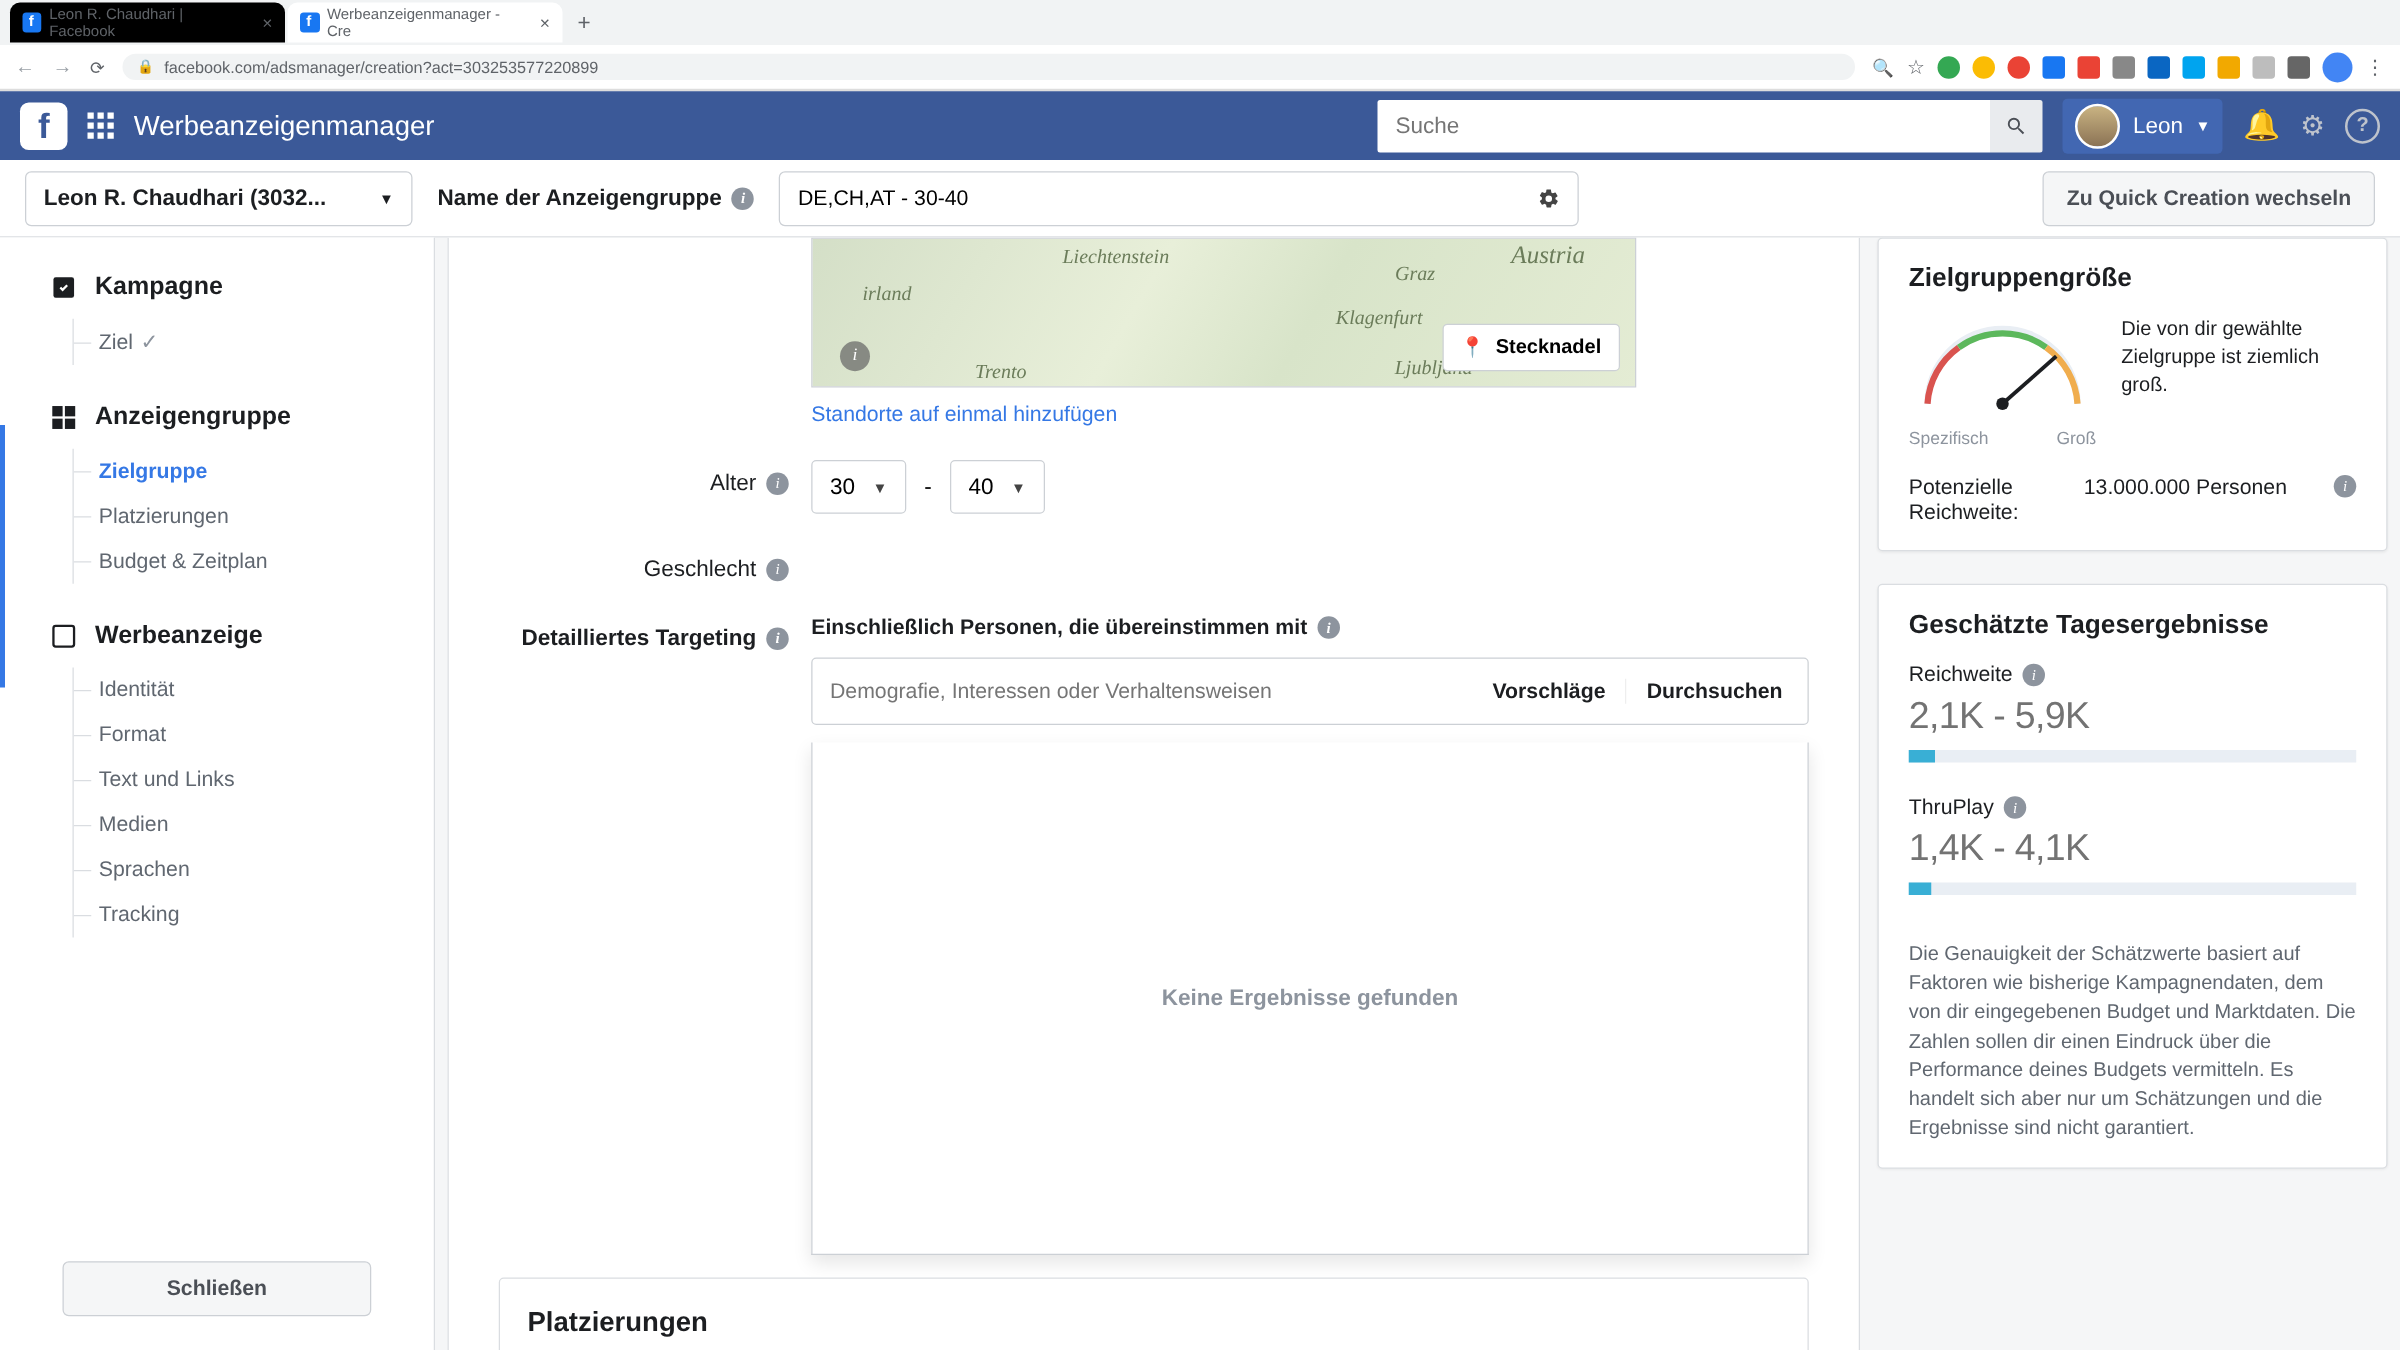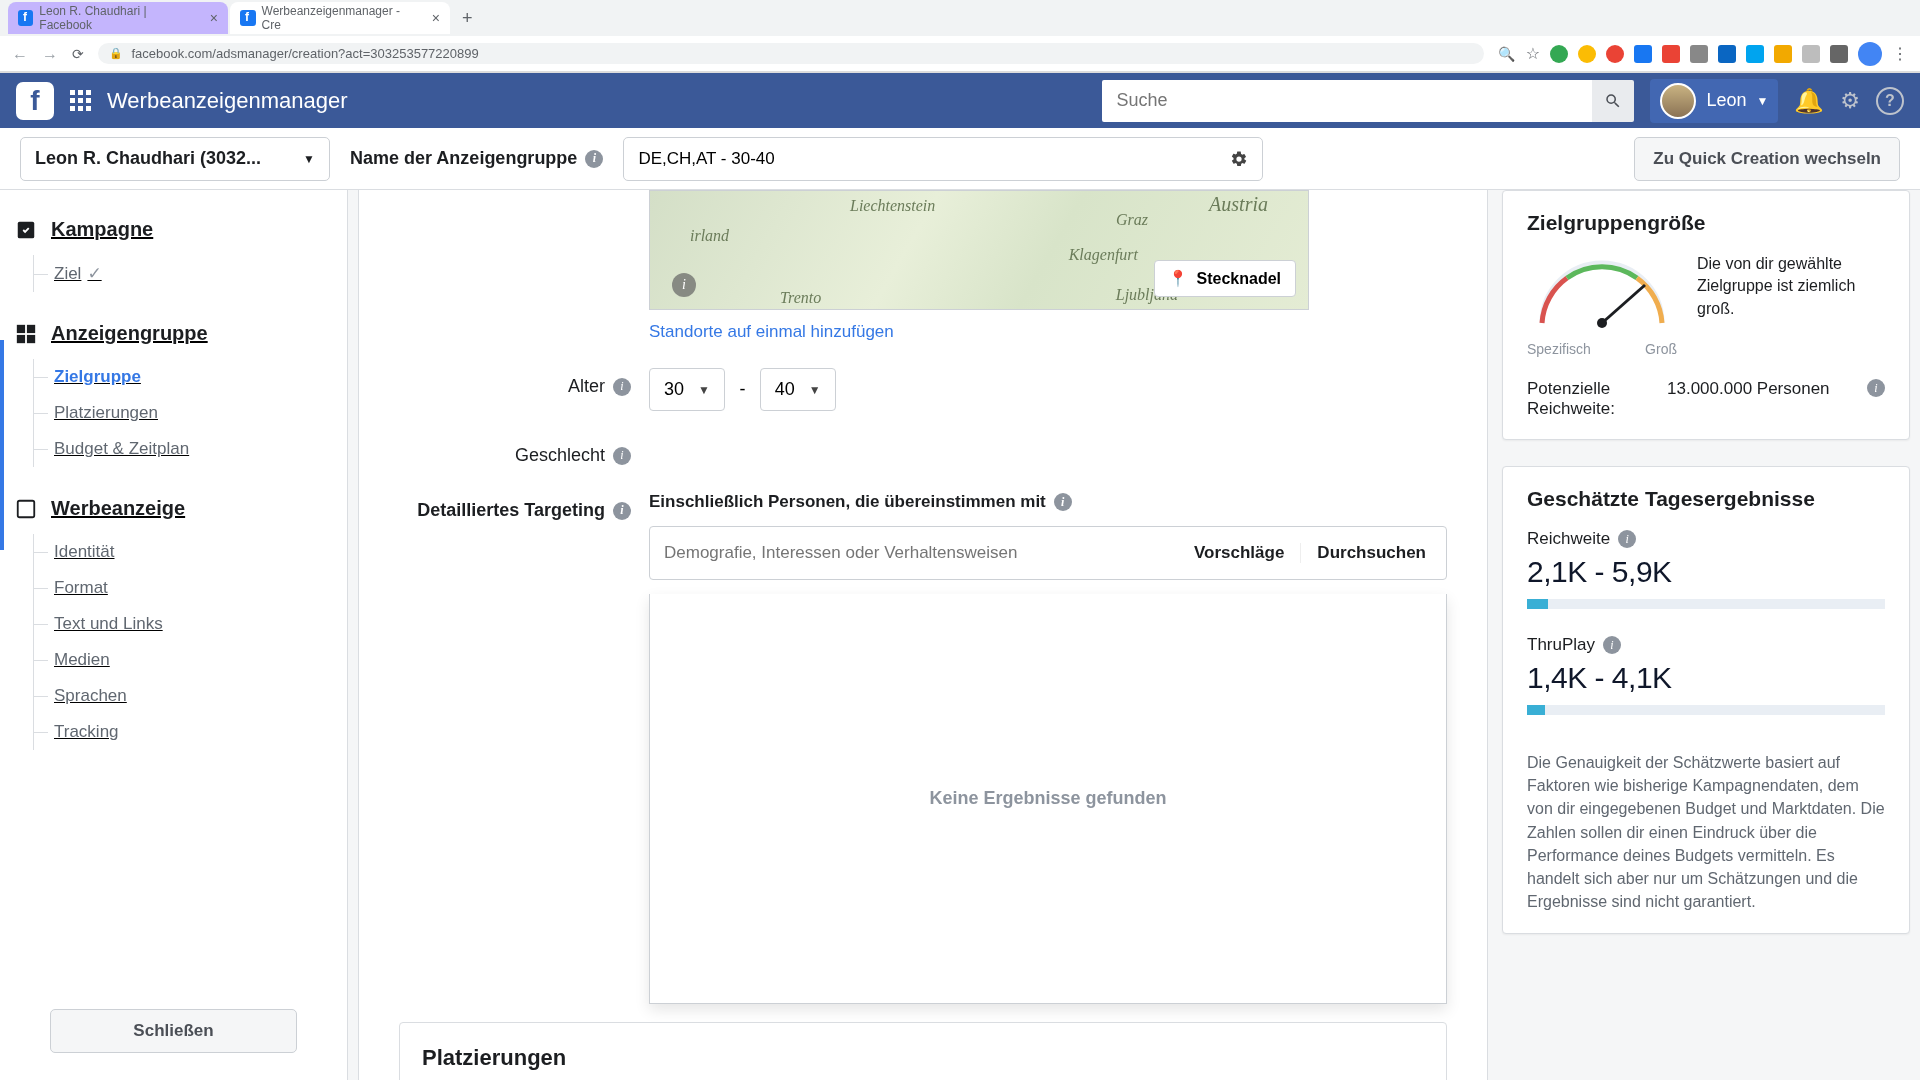--- a/index.html
+++ b/index.html
@@ -2,21 +2,21 @@
 <html><head>
 <meta charset="utf-8">
 <style>
 * { margin: 0; padding: 0; box-sizing: border-box; font-family: -apple-system, BlinkMacSystemFont, "Segoe UI", Helvetica, Arial, sans-serif; }
 body { background: #f5f6f7; width: 1920px; height: 1080px; overflow: hidden; }
 
 
 .browser-chrome { background: #f1f3f4; border-bottom: 1px solid #ddd; }
 .tabs-bar { display: flex; align-items: center; height: 36px; padding: 0 8px; gap: 2px; }
 .tab { display: flex; align-items: center; background: #fff; border-radius: 8px 8px 0 0; padding: 0 10px; height: 32px; font-size: 12px; color: #5f6368; max-width: 220px; gap: 6px; }
-.tab.inactive { background: #c4b5fd; }
+.tab.inactive { background: #000000; }
 .tab .favicon { width: 16px; height: 16px; background: #1877f2; border-radius: 3px; position: relative; }
 .tab .favicon::after { content: 'f'; color: #fff; font-weight: bold; font-size: 12px; position: absolute; left: 5px; top: 0; }
 .tab .close-x { font-size: 14px; color: #5f6368; margin-left: 8px; }
 .new-tab { font-size: 18px; color: #5f6368; padding: 0 10px; }
 .addr-bar { display: flex; align-items: center; height: 36px; padding: 0 12px; gap: 14px; background: #fff; border-bottom: 1px solid #ddd; }
 .nav-arrow { color: #9aa0a6; font-size: 16px; }
 .reload { color: #5f6368; font-size: 14px; }
 .url-area { display: flex; align-items: center; flex: 1; background: #f1f3f4; border-radius: 14px; padding: 3px 12px; font-size: 13px; color: #5f6368; gap: 8px; }
 .lock { color: #5f6368; font-size: 11px; }
 .ext-icons { display: flex; gap: 10px; align-items: center; }
@@ -52,21 +52,21 @@
 .info-i { width: 18px; height: 18px; border-radius: 50%; background: #8d949e; color: #fff; font-size: 12px; display: inline-flex; align-items: center; justify-content: center; font-style: italic; font-family: Georgia, serif; }
 .grp-name-input { flex: 0 0 640px; height: 44px; border: 1px solid #ccd0d5; border-radius: 5px; padding: 0 14px; font-size: 17px; display: flex; align-items: center; justify-content: space-between; }
 .gear-icon { fill: #444; }
 .switch-btn { margin-left: auto; height: 44px; padding: 0 18px; border: 1px solid #ccd0d5; border-radius: 5px; background: #f5f6f7; font-size: 17px; font-weight: 600; color: #4b4f56; display: flex; align-items: center; }
 
 
 .layout { display: flex; height: calc(100% - 55px - 62px - 72px); }
 
 
 .sidebar { width: 348px; background: #fff; border-right: 1px solid #dadde1; display: flex; flex-direction: column; position: relative; padding-top: 28px; }
-.sb-section { padding: 0 15px; margin-bottom: 30px; text-decoration: underline; }
+.sb-section { padding: 0 40px; margin-bottom: 30px; }
 .sb-header { display: flex; align-items: center; gap: 14px; font-size: 20px; font-weight: bold; color: #1c1e21; margin-bottom: 14px; }
 .sb-icon { width: 22px; height: 22px; }
 .sb-items { margin-left: 18px; border-left: 1px solid #dadde1; padding-left: 0; }
 .sb-item { padding: 8px 0 8px 20px; font-size: 17px; color: #606770; position: relative; }
 .sb-item::before { content: ''; position: absolute; left: 0; top: 50%; width: 14px; height: 1px; background: #dadde1; }
 .sb-item.active { color: #3578e5; font-weight: 600; }
 .sb-item .check { color: #8d949e; margin-left: 6px; }
 .sb-active-bar { position: absolute; left: 0; width: 4px; background: #3578e5; }
 .close-btn { margin-top: auto; margin: auto 50px 28px 50px; height: 44px; border: 1px solid #ccd0d5; border-radius: 5px; background: #f5f6f7; font-size: 17px; font-weight: 600; color: #4b4f56; display: flex; align-items: center; justify-content: center; }
 
@@ -111,21 +111,21 @@
 .right-col { width: 408px; display: flex; flex-direction: column; gap: 26px; }
 .card { background: #fff; border: 1px solid #dadde1; border-radius: 4px; padding: 20px 24px; box-shadow: 0 1px 2px rgba(0,0,0,0.05); }
 .card h3 { font-size: 21px; font-weight: bold; color: #1c1e21; margin-bottom: 18px; }
 .gauge-row { display: flex; gap: 20px; align-items: flex-start; }
 .gauge { width: 150px; }
 .gauge-labels { display: flex; justify-content: space-between; font-size: 14px; color: #8d949e; margin-top: 4px; }
 .gauge-text { flex: 1; font-size: 16px; color: #1c1e21; line-height: 1.4; }
 .reach-row { display: flex; justify-content: space-between; align-items: flex-start; margin-top: 22px; font-size: 17px; color: #1c1e21; }
 .reach-row .val { font-weight: normal; text-align: left; }
 .metric-label { font-size: 17px; color: #1c1e21; display: flex; align-items: center; gap: 8px; margin-top: 10px; }
-.metric-val { font-size: 30px; font-weight: normal; color: #0f172a; margin-top: 6px; letter-spacing: -0.5px; }
+.metric-val { font-size: 30px; font-weight: normal; color: #737373; margin-top: 6px; letter-spacing: -0.5px; }
 .bar-track { width: 100%; height: 10px; background: #e9eef4; border-radius: 0; margin-top: 10px; position: relative; }
 .bar-fill { position: absolute; left: 0; top: 0; height: 100%; background: #39afd5; }
 .disclaimer { font-size: 16px; color: #606770; line-height: 1.45; margin-top: 36px; }
 </style>
 </head>
 <body>
 
 <div class="browser-chrome">
   <div class="tabs-bar">
     <div class="tab inactive">

